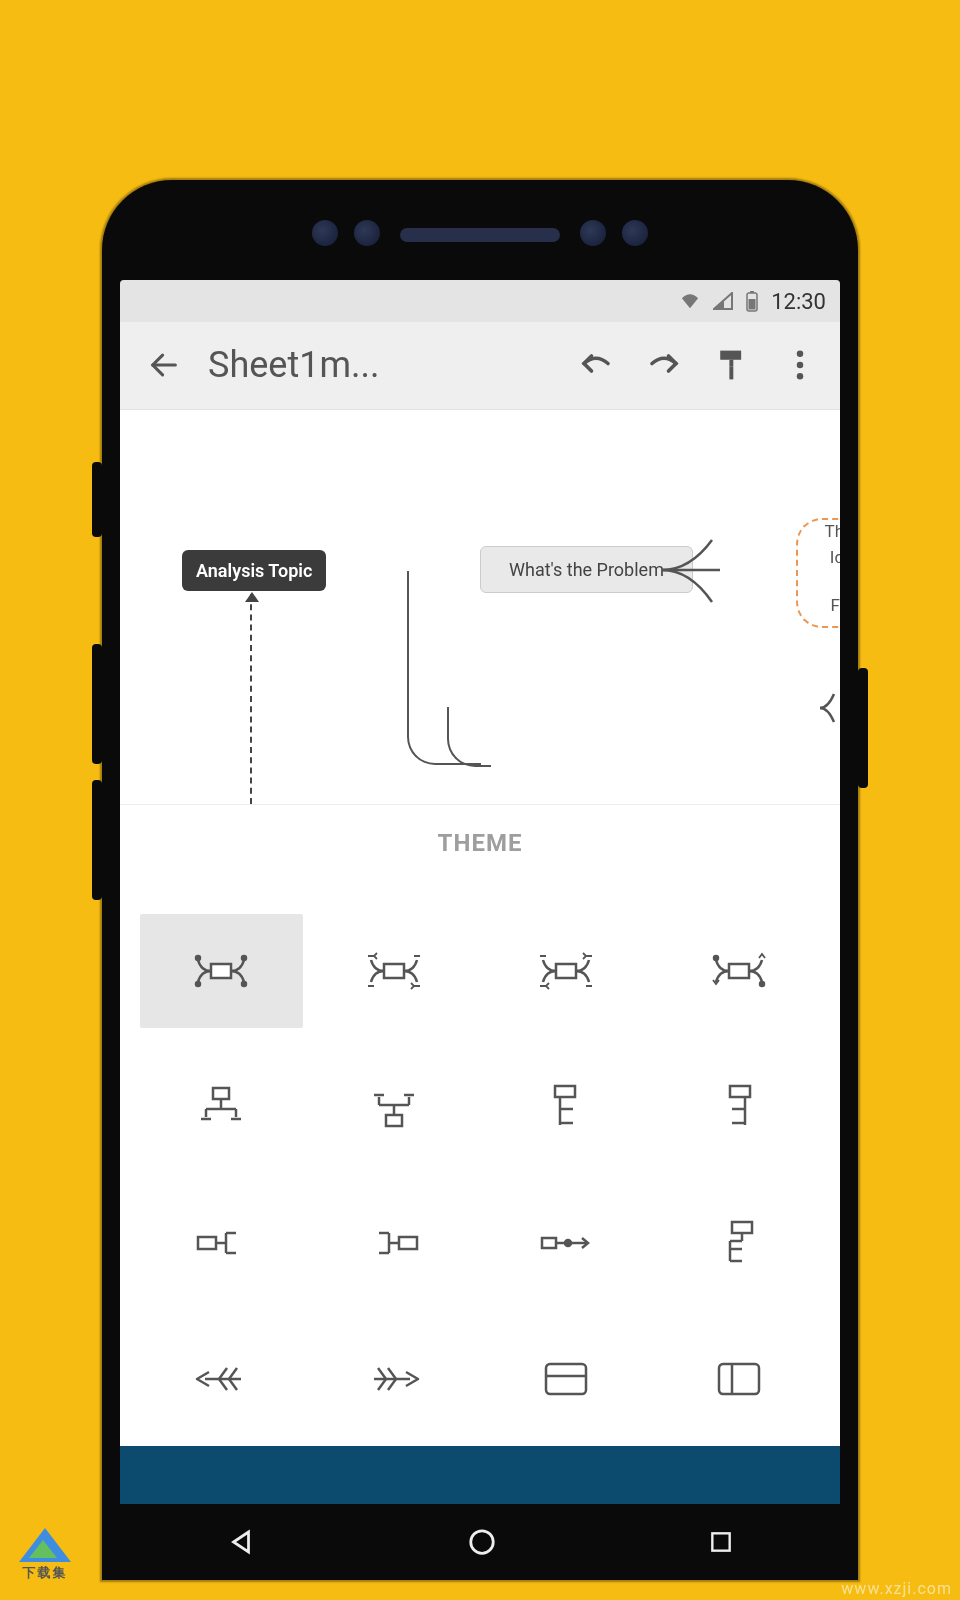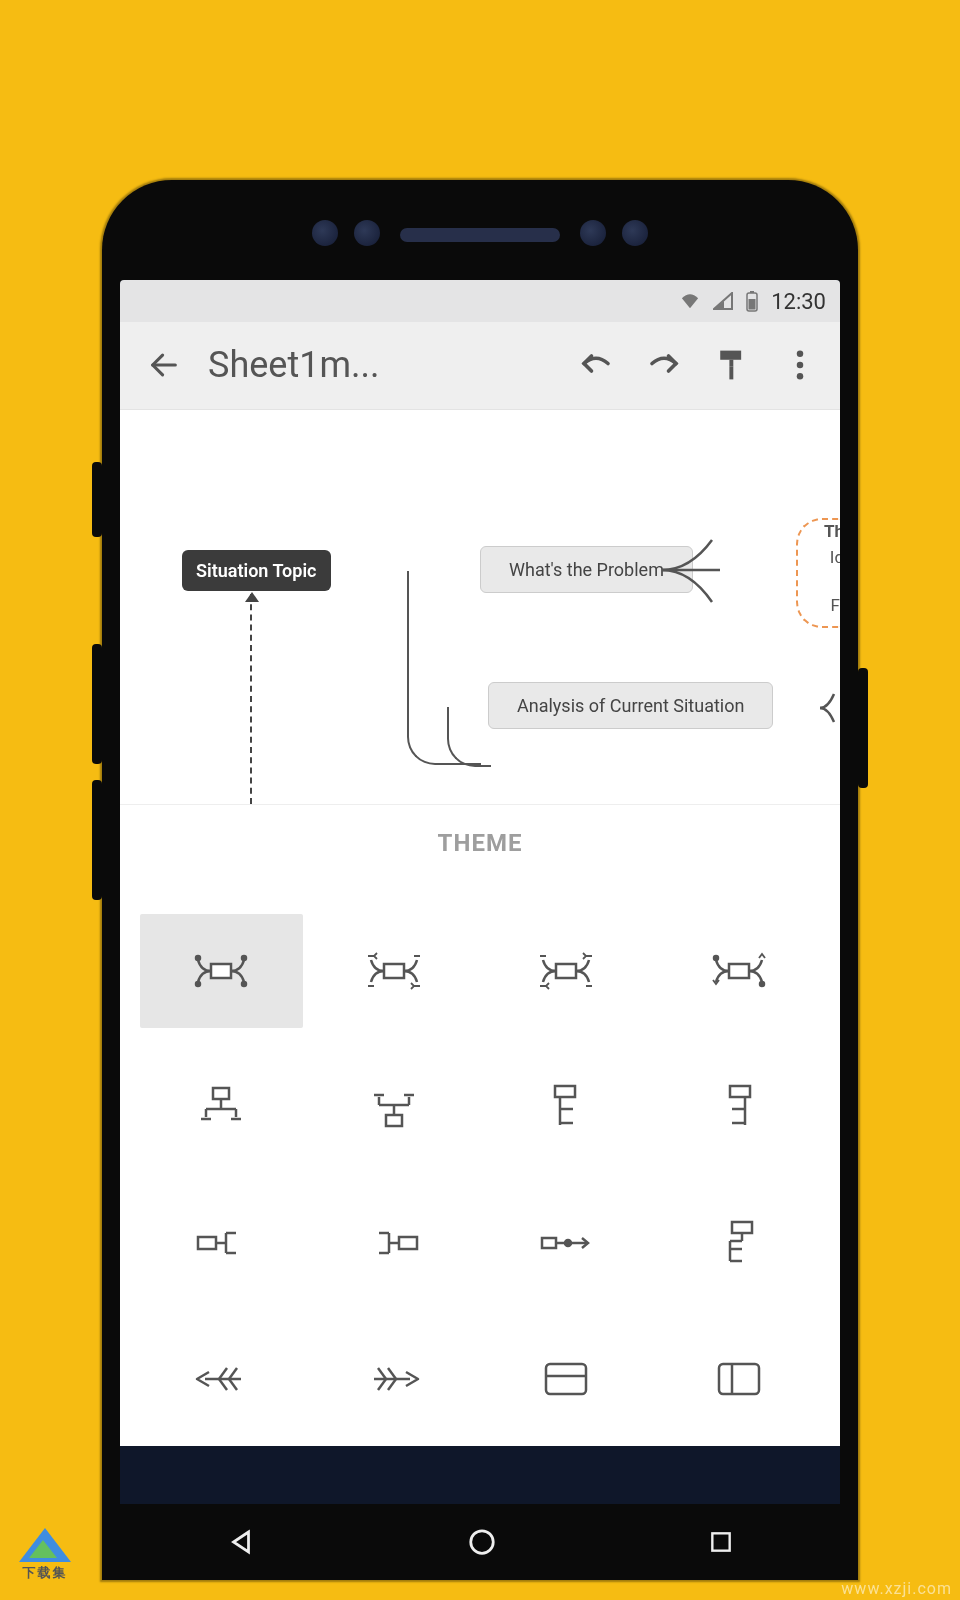--- a/index.html
+++ b/index.html
@@ -54,21 +54,21 @@
   .side-btn.s2 { left: -10px; top: 464px; width: 10px; height: 120px; }
   .side-btn.s3 { left: -10px; top: 600px; width: 10px; height: 120px; }
   .side-btn.s4 { right: -10px; top: 488px; width: 10px; height: 120px; }
 
   .screen {
     position: absolute;
     left: 18px;
     right: 18px;
     top: 100px;
     bottom: 0;
-    background: #0f172a;
+    background: #0c4a6e;
     border-radius: 4px 4px 0 0;
     overflow: hidden;
   }
 
   
   .status-bar {
     height: 42px;
     background: #e4e4e5;
     display: flex;
     align-items: center;
@@ -176,21 +176,21 @@
     border-right: none;
     border-radius: 26px 0 0 26px;
   }
   .clip-text {
     position: absolute;
     right: -4px;
     font-size: 17px;
     color: #555;
     padding: 1px 0;
   }
-  .clip-text.t1 { top: 110px; font-weight: bold; }
+  .clip-text.t1 { top: 110px; }
   .clip-text.t2 { top: 136px; }
   .clip-text.t3 { top: 184px; }
   .small-brace {
     position: absolute;
     top: 280px;
     right: 0;
     width: 20px;
     height: 36px;
   }
 
@@ -356,28 +356,27 @@
       <span class="tool-btn">
         <svg width="10" height="30" viewBox="0 0 6 24" fill="#555">
             <circle cx="3" cy="3" r="2.6"></circle>
             <circle cx="3" cy="12" r="2.6"></circle>
             <circle cx="3" cy="21" r="2.6"></circle>
           </svg>
       </span>
     </div>
 
     <div class="canvas">
-      <div class="floating-topic">Situation Topic</div>
+      <div class="floating-topic">Analysis Topic</div>
       <div class="dash-line"></div>
 
       <div class="conn c1"></div>
       <div class="conn c2"></div>
 
       <div class="node n1">What's the Problem</div>
-      <div class="node n2">Analysis of Current Situation</div>
 
       <svg class="child-conn" style="left:542px;top:120px" width="80" height="90">
         <path d="M0 40 Q28 40 50 10" stroke="#555" stroke-width="2.5" fill="none"></path>
         <path d="M0 40 L58 40" stroke="#555" stroke-width="2.5" fill="none"></path>
         <path d="M0 40 Q28 40 50 72" stroke="#555" stroke-width="2.5" fill="none"></path>
       </svg>
 
       <div class="brace"></div>
       <span class="clip-text t1">Th</span>
       <span class="clip-text t2">Id</span>

